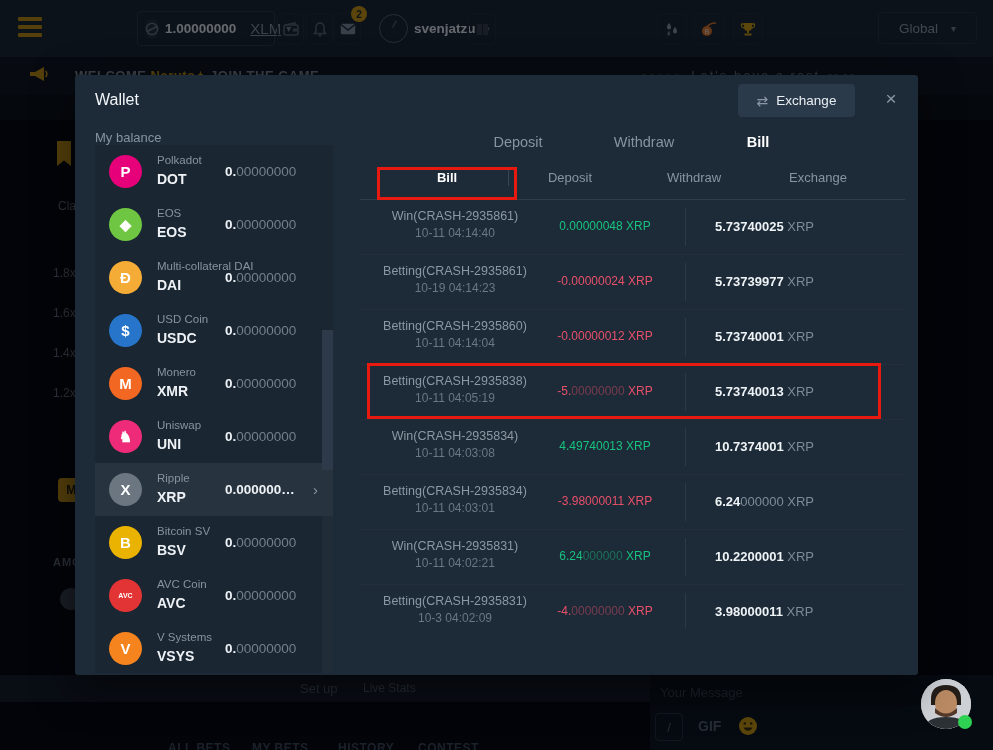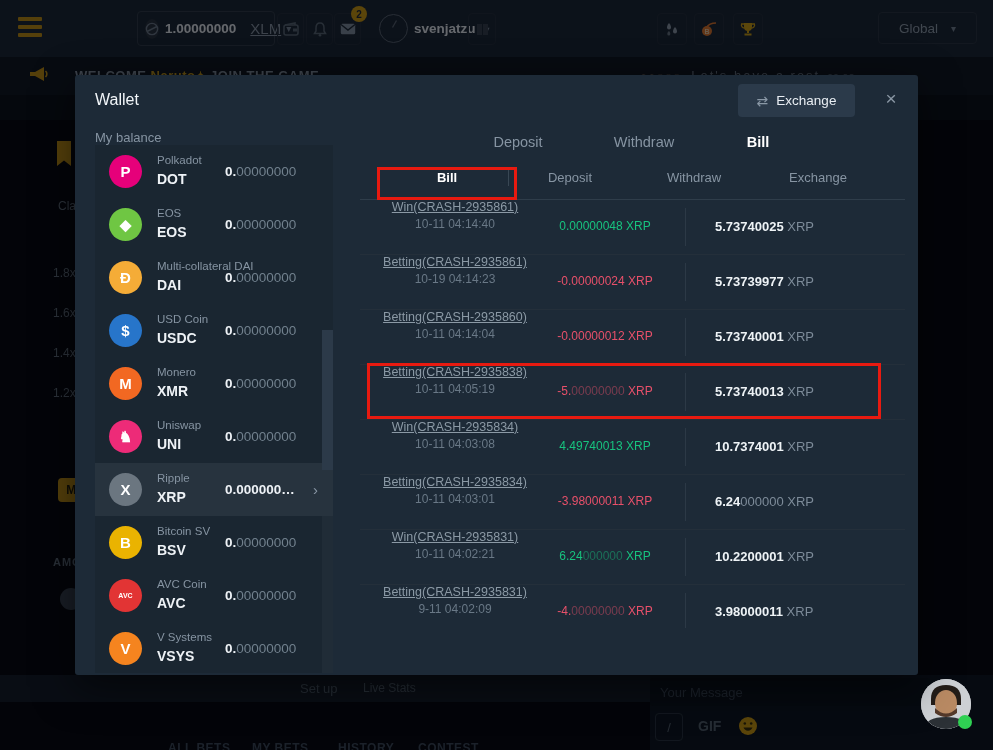--- a/index.html
+++ b/index.html
@@ -99,21 +99,21 @@
   
   .btable{position:absolute;left:285px;top:93px;width:545px;}
   .stab{position:absolute;top:2px;transform:translateX(-50%);color:#8795a3;font-size:13px;cursor:pointer;}
   .stab.on{color:#ffffff;font-weight:bold;}
   .stick{position:absolute;left:148px;top:0px;width:1px;height:18px;background:#39converted4754;background:#394754;}
   .shline{position:absolute;left:0;top:31px;width:545px;height:1px;background:#2f3d4a;}
   .brows{position:absolute;left:285px;top:125px;width:545px;height:428px;overflow:hidden;}
   .brow{position:relative;height:54px;border-bottom:1px solid #242f3a;}
   .brow:last-child{border-bottom:0;}
   .bdesc{position:absolute;left:0;top:0;width:190px;height:54px;text-align:center;}
-  .btype{color:#8b99a5;font-size:12.5px;text-decoration:underline;}
+  .btype{margin-top:9px;color:#8b99a5;font-size:12.5px;}
   .btime{margin-top:3px;color:#697886;font-size:12px;}
   .bamt{position:absolute;left:170px;top:19px;width:150px;text-align:center;font-size:12px;font-weight:normal;white-space:nowrap;}
   .bamt.pos{color:#17c37f;}
   .bamt.neg{color:#e8506a;}
   .bamt .dimpart{opacity:.45;}
   .bvdiv{position:absolute;left:325px;top:8px;width:1px;height:38px;background:#2c3946;}
   .bbal{position:absolute;left:355px;top:19px;font-size:13px;white-space:nowrap;}
   .bbal b{color:#eef3f6;}
   .bbal span{color:#7d8b99;}
   
@@ -436,21 +436,21 @@
       <div class="btype">Win(CRASH-2935831)</div>
       <div class="btime">10-11 04:02:21</div>
     </div>
     <div class="bamt pos"><span class="brt">6.24</span><span class="dimpart">000000</span><span class="cur"> XRP</span></div>
     <div class="bvdiv"></div>
     <div class="bbal"><b>10.2200001</b><span class="dimz"></span><span class="curz"> XRP</span></div>
   </div>
         <div class="brow">
     <div class="bdesc">
       <div class="btype">Betting(CRASH-2935831)</div>
-      <div class="btime">9-11 04:02:09</div>
+      <div class="btime">10-3 04:02:09</div>
     </div>
     <div class="bamt neg"><span class="brt">-4.</span><span class="dimpart">00000000</span><span class="cur"> XRP</span></div>
     <div class="bvdiv"></div>
     <div class="bbal"><b>3.98000011</b><span class="dimz"></span><span class="curz"> XRP</span></div>
   </div>
       </div>
 
     <div class="anno anno-bill"></div>
     <div class="anno anno-row"></div>
   </div>

